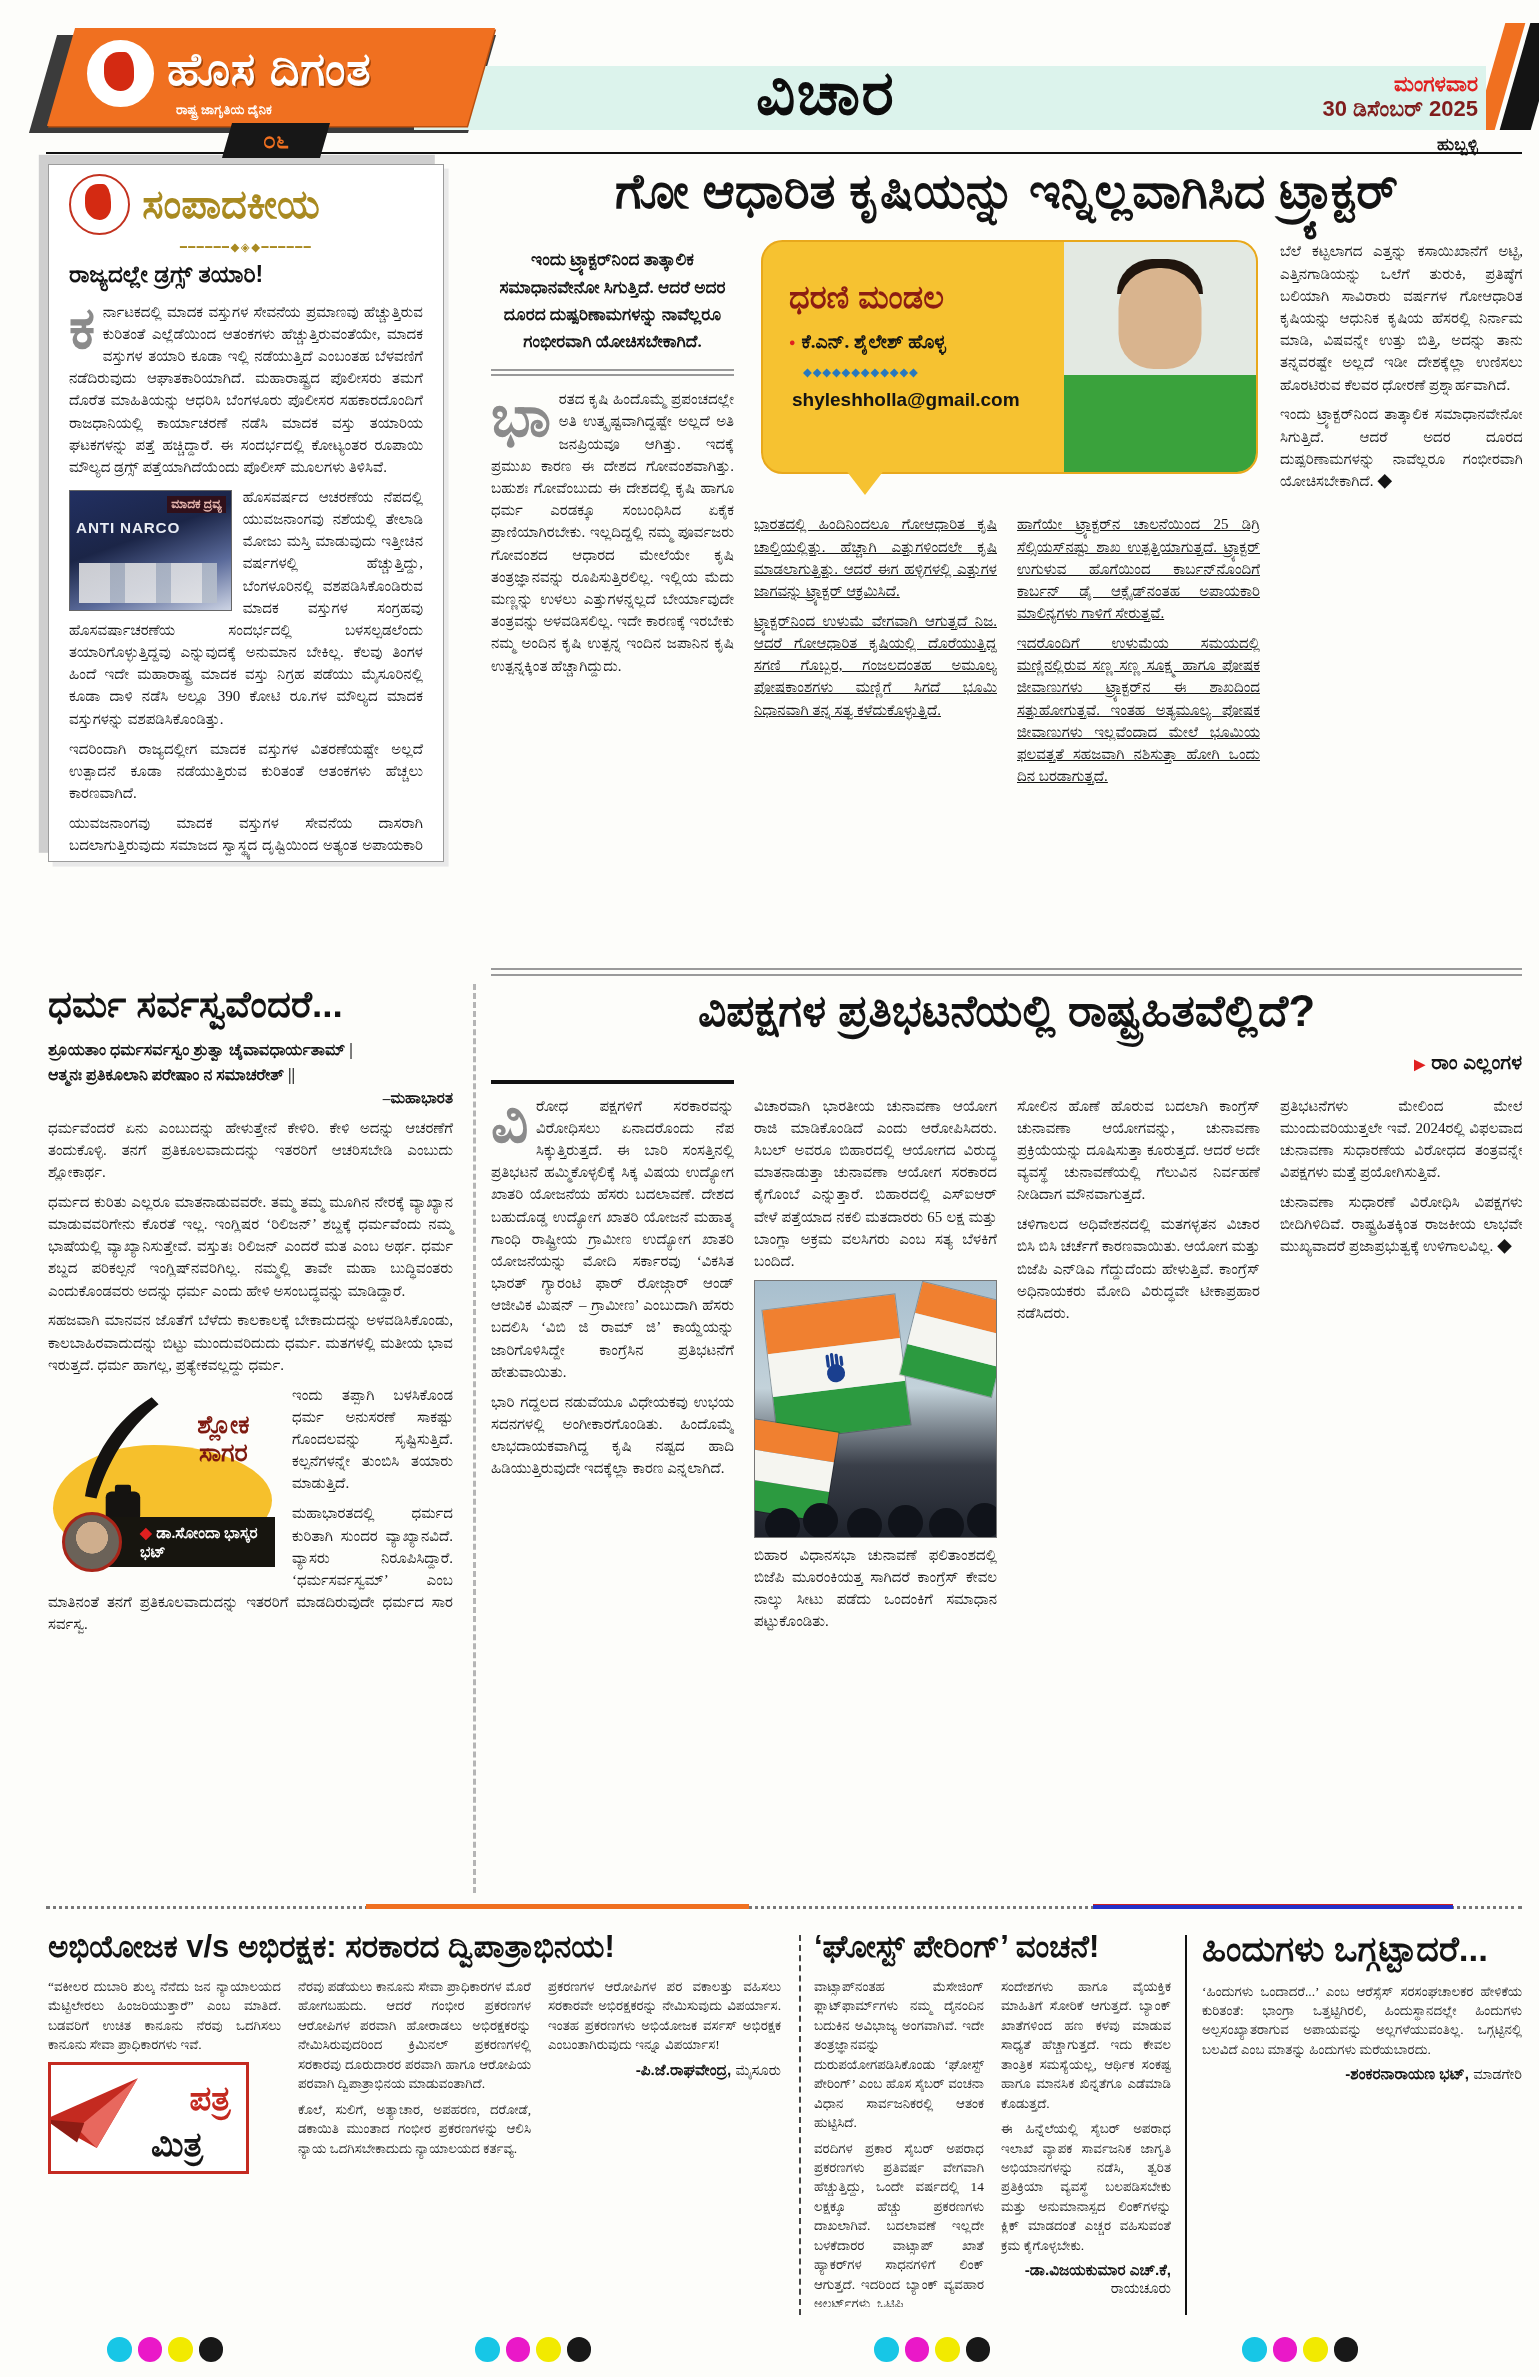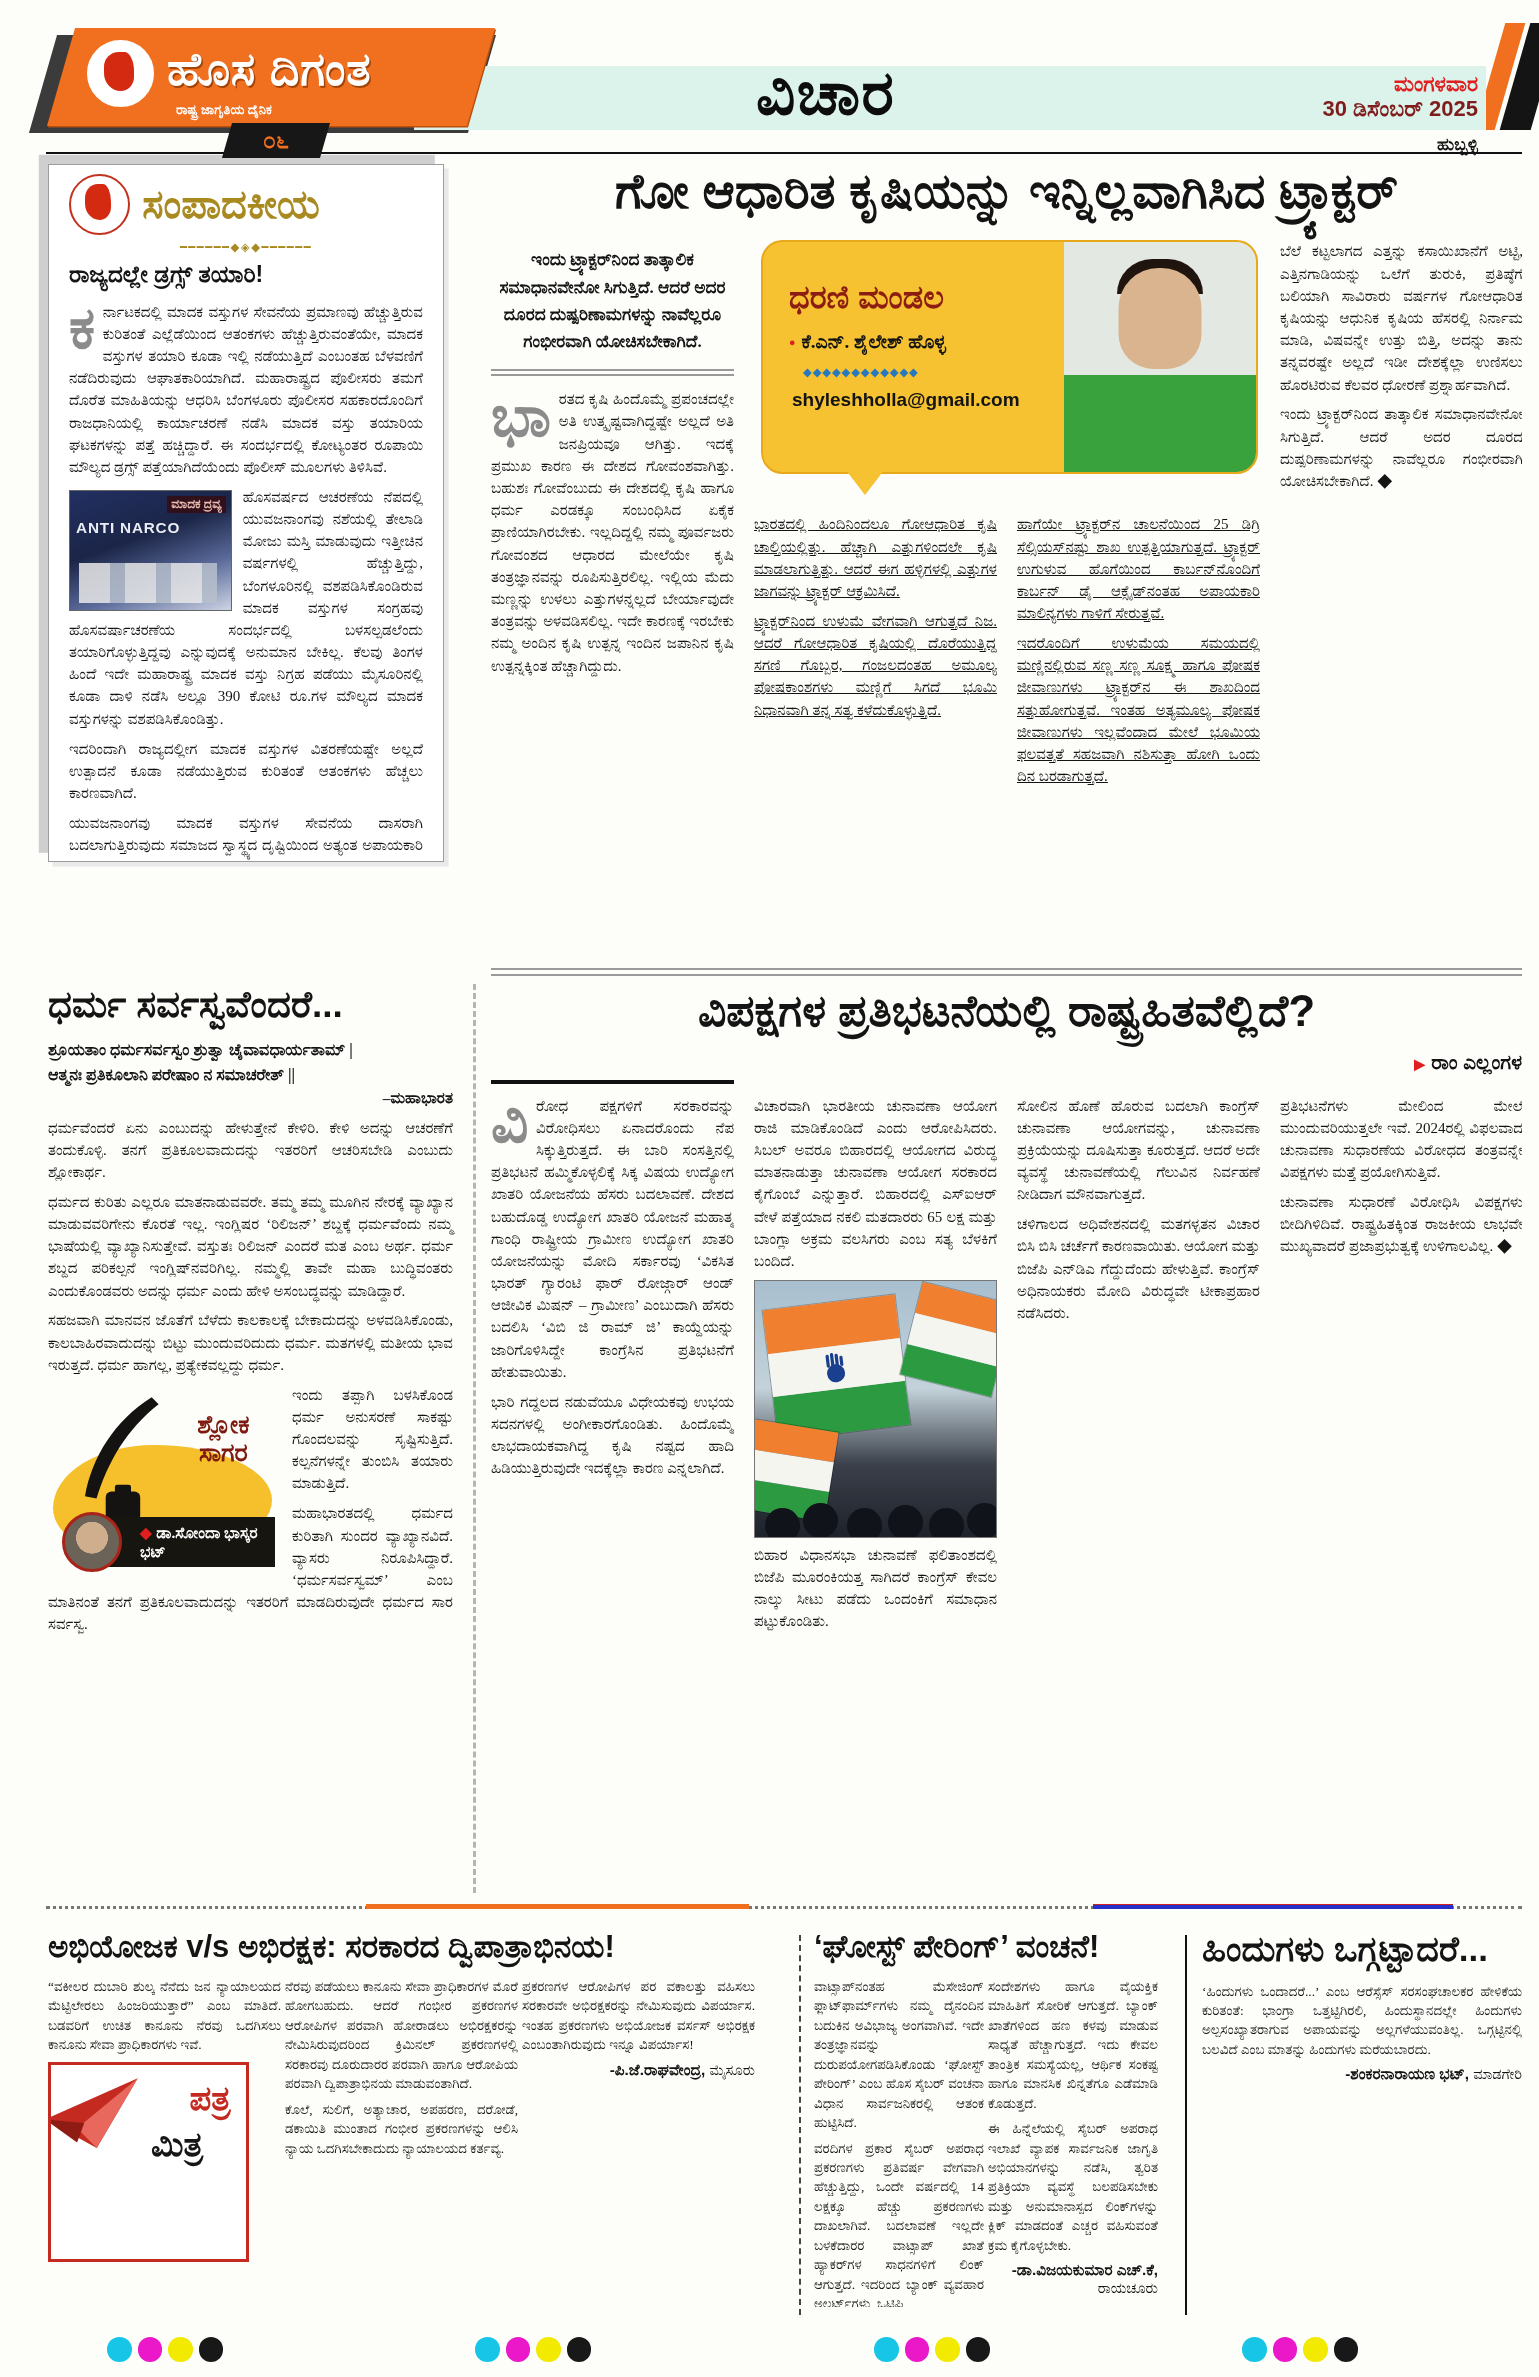--- a/index.html
+++ b/index.html
@@ -139,26 +139,26 @@
 
   
   .dot-sep { left:46px; top:1906px; width:1476px; border-top:3.8px dotted #777; }
   .seg-orange { left:366px; top:1904px; width:383px; height:5.4px; background:#f07020; }
   .seg-blue { left:1093px; top:1904px; width:360px; height:5.4px; background:#2430c8; border-top:1.5px solid #d02020; }
 
   
   .letters-headline { font-family:"Liberation Sans",sans-serif; font-weight:900; font-size:31px; line-height:1.15; }
   .letters p { font-size:13.4px; line-height:1.45; text-align:justify; margin-bottom:6.1px; }
   .let-left { left:48px; top:1929px; width:738px; height:399px; overflow:hidden; }
-  .let-cols { display:flex; gap:4px; margin-top:12.3px; height:330px; overflow:hidden; }
+  .let-cols { display:flex; gap:17px; margin-top:12.3px; height:330px; overflow:hidden; }
   .lcol3 { width:233px; flex:0 0 auto; overflow:hidden; }
   .lcol2 { width:170px; flex:0 0 auto; overflow:hidden; }
   .byline { font-family:"Liberation Sans",sans-serif; font-weight:900; font-size:15.3px; text-align:right; }
   .byline small { font-weight:normal; font-family:"Liberation Serif",serif; font-size:14.6px; }
-  .patra-logo { width:201px; height:200px; border:3.1px solid #c42a20; background:#fff; position:relative;
+  .patra-logo { width:201px; height:112px; border:3.1px solid #c42a20; background:#fff; position:relative;
           margin-top:7.7px; overflow:hidden;padding-left:43px; }
   .patra-word1 { position:absolute; right:15.3px; top:14px; color:#c42a20; font-weight:900; font-size:34px;
           font-family:"Liberation Sans",sans-serif; }
   .patra-word2 { position:absolute; right:43px; top:60px; color:#161616; font-weight:900; font-size:34px;
           font-family:"Liberation Sans",sans-serif; }
   .vdash { left:799px; top:1935px; height:380px; border-left:2.3px dashed #444; width:0; }
   .vsolid { left:1185px; top:1935px; height:380px; border-left:2.3px solid #111; width:0; }
   .let-mid { left:814px; top:1929px; width:359px; height:399px; overflow:hidden; }
   .let-right { left:1202px; top:1929px; width:320px; height:399px; overflow:hidden; }
   .let-right .letters-headline { font-size:35px; }

